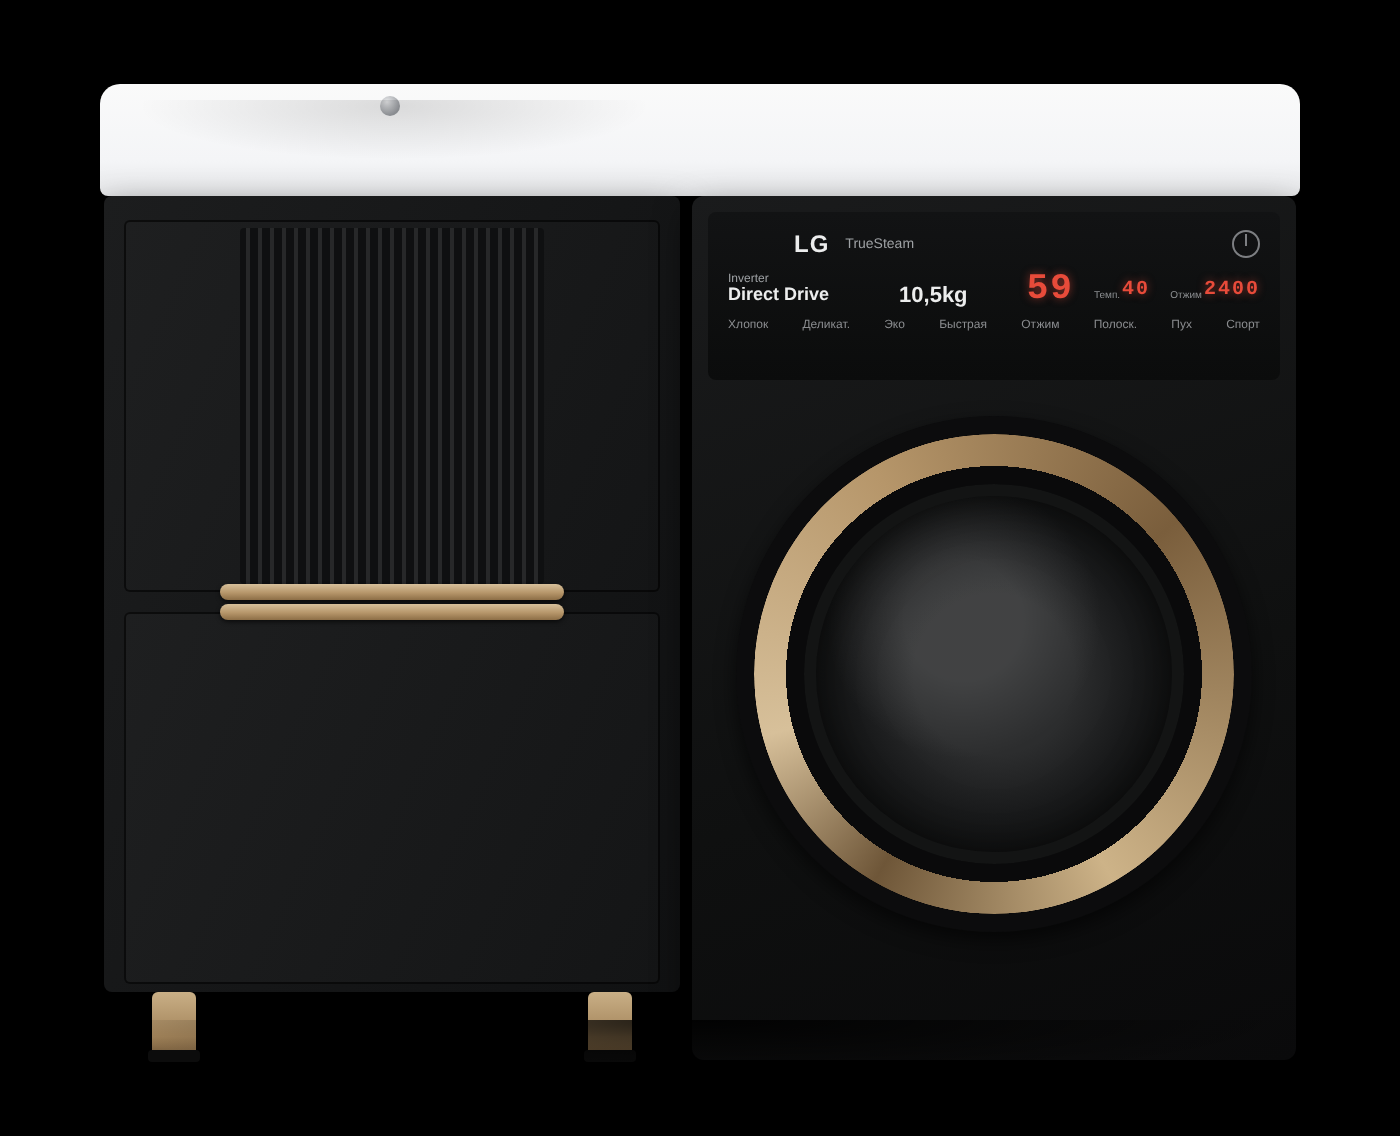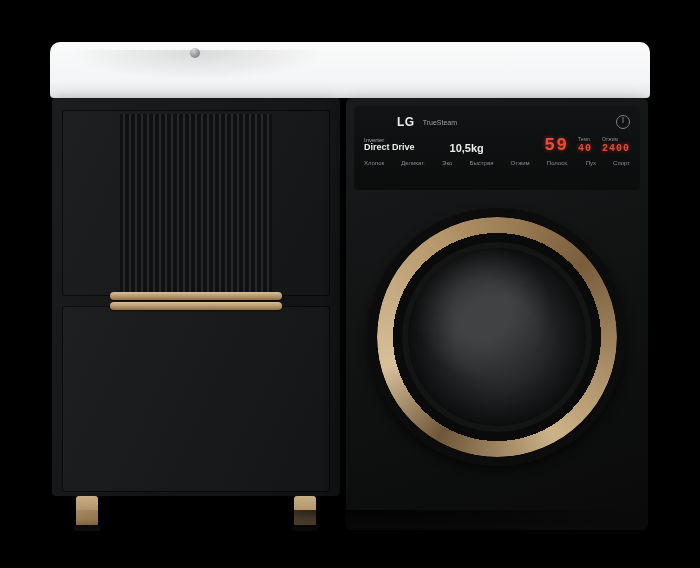--- a/index.html
+++ b/index.html
@@ -128,21 +128,21 @@
   .power::after{content:"";position:absolute;left:50%;top:1px;width:1px;height:6px;background:#7d7f82;transform:translateX(-50%);}
   .cp-row2 { display:flex; align-items:center; gap:16px; margin-top:4px; height:18px; }
   .dd-block { display:flex; flex-direction:column; line-height:1; }
   .dd-sub { font-size:6px; color:#9ea1a4; }
   .dd-line { display:flex; align-items:flex-start; gap:3px; }
   .dd { font-weight:700; font-size:9px; color:#eceded; }
   .capacity { font-weight:700; font-size:11px; color:#eceded;margin-left:32px; }
   .display-group { margin-left:auto; display:flex; align-items:center; gap:10px; }
   .seg { font-family: "Courier New", monospace; font-weight:700; color:#e84b3a; letter-spacing:1px; text-shadow:0 0 4px rgba(232,75,58,0.55); }
   .seg-lg { font-size:18px; }
-  .seg-stack { display:flex; flex-direction:column; align-items:flex-start; gap:1px; }
+  .seg-stack { display:flex; flex-direction:row; align-items:flex-end; gap:1px; }
   .seg-sm { font-size:10px; }
   .seg-label { font-size:5px; color:#8c8f92; text-align:right; }
   .cp-row3 { display:flex; justify-content:space-between; margin-top:6px; font-size:6px; color:#8a8c8f; }
   .cp-row3 span{ white-space:nowrap; }
   
   .door {
     position: absolute;
     top: 110px; left: 22px;
     width: 258px; height: 258px;
     border-radius: 50%;

